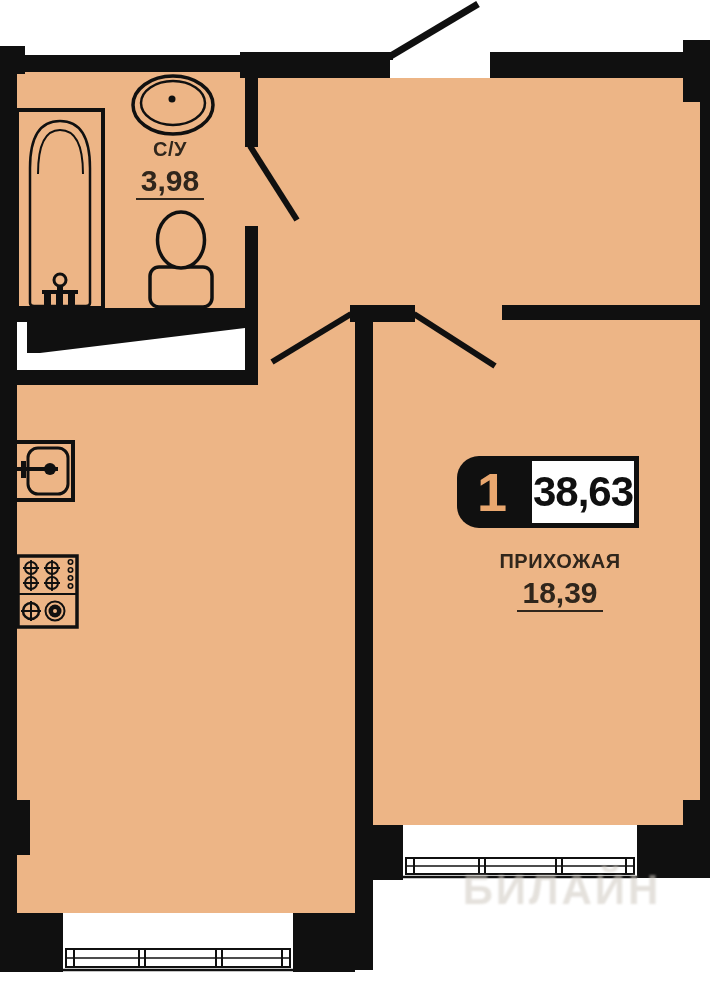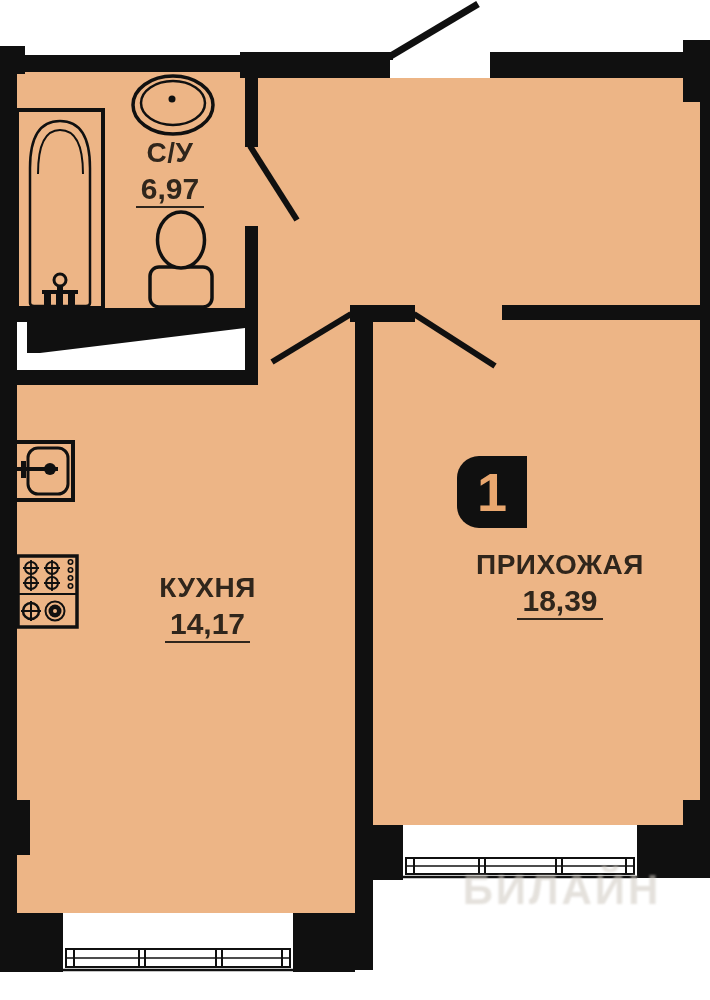--- a/index.html
+++ b/index.html
@@ -6,21 +6,21 @@
   .canvas{position:relative;width:710px;height:1000px;background:#fff;overflow:hidden;
           font-family:"Liberation Sans",sans-serif;}
   .plan-svg{position:absolute;left:0;top:0}
   .floor{fill:var(--floor)}
   .wall{fill:var(--wall)}
   .fx{fill:var(--floor);stroke:var(--wall)}
   .ln{stroke:var(--wall);fill:none}
   .wh{fill:#ffffff}
   .winfx{fill:#ffffff;stroke:var(--wall)}
   .room-label{position:absolute;text-align:center;color:var(--label);font-weight:600;line-height:1}
-  .room-name{font-size:28px;letter-spacing:.5px}
+  .room-name{font-size:20px;letter-spacing:.5px}
   .room-area{display:inline-block;font-size:30px;border-bottom:2.5px solid currentColor;
              padding:0 5px 2px;margin-top:7px}
   .badge{position:absolute;left:457px;top:456px;height:72px;display:flex}
   .badge-rooms{width:70px;background:var(--wall);color:var(--badge-num);
                border-radius:22px 0 0 22px;display:flex;align-items:center;justify-content:center;
                font-size:54px;font-weight:700}
   .badge-area{width:112px;background:#fff;border:5px solid var(--wall);box-sizing:border-box;
               display:flex;align-items:center;justify-content:center;
               font-size:42px;font-weight:700;color:#101010;letter-spacing:-1px}
   .watermark{position:absolute;left:412px;top:866px;width:300px;text-align:center;
@@ -146,33 +146,30 @@
       <circle class="floor" cx="55" cy="611" r="2"></circle>
       <circle class="ln" cx="70.5" cy="562" r="2.2" stroke-width="1.6"></circle>
       <circle class="ln" cx="70.5" cy="570" r="2.2" stroke-width="1.6"></circle>
       <circle class="ln" cx="70.5" cy="578" r="2.2" stroke-width="1.6"></circle>
       <circle class="ln" cx="70.5" cy="586" r="2.2" stroke-width="1.6"></circle>
     </g>
   </svg>
 
   <div class="room-label" style="left:100px;top:139px;width:140px">
     <div class="room-name">С/У</div>
-    <div class="room-area">6,97</div>
+    <div class="room-area">3,98</div>
   </div>
 
 
-  <div class="room-label" style="left:130px;top:574px;width:155px">
-    <div class="room-name">КУХНЯ</div>
-    <div class="room-area">14,17</div>
-  </div>
 
   <div class="room-label" style="left:465px;top:551px;width:190px">
     <div class="room-name">ПРИХОЖАЯ</div>
     <div class="room-area">18,39</div>
   </div>
 
   <div class="badge">
     <div class="badge-rooms">1</div>
+    <div class="badge-area">38,63</div>
   </div>
 
   <div class="watermark">БИЛАЙН</div>
 
 </div>
 
 </body></html>

